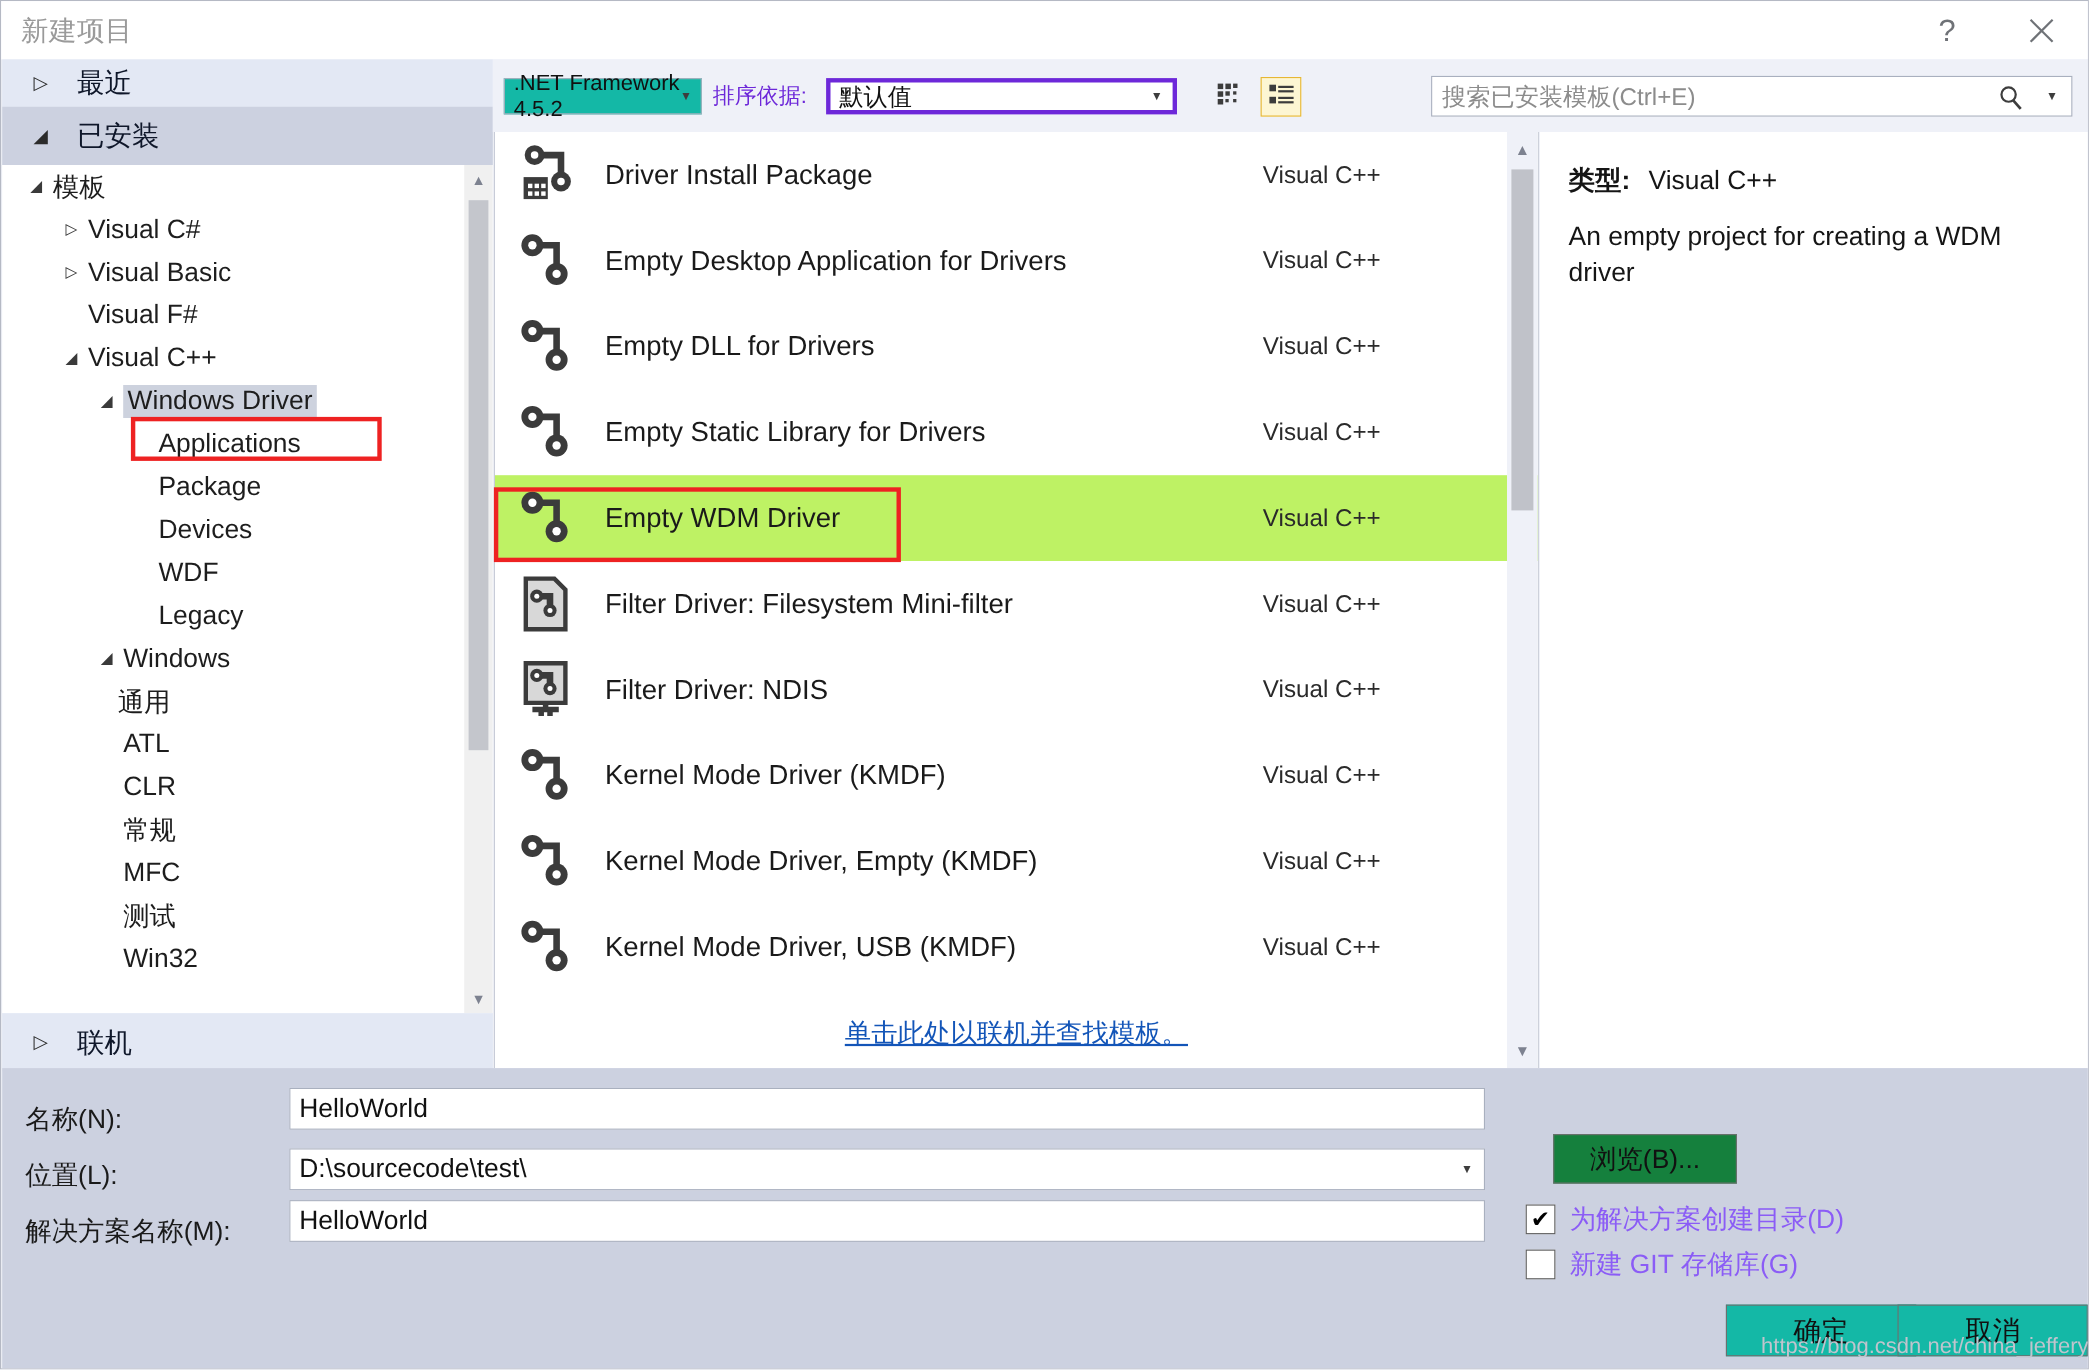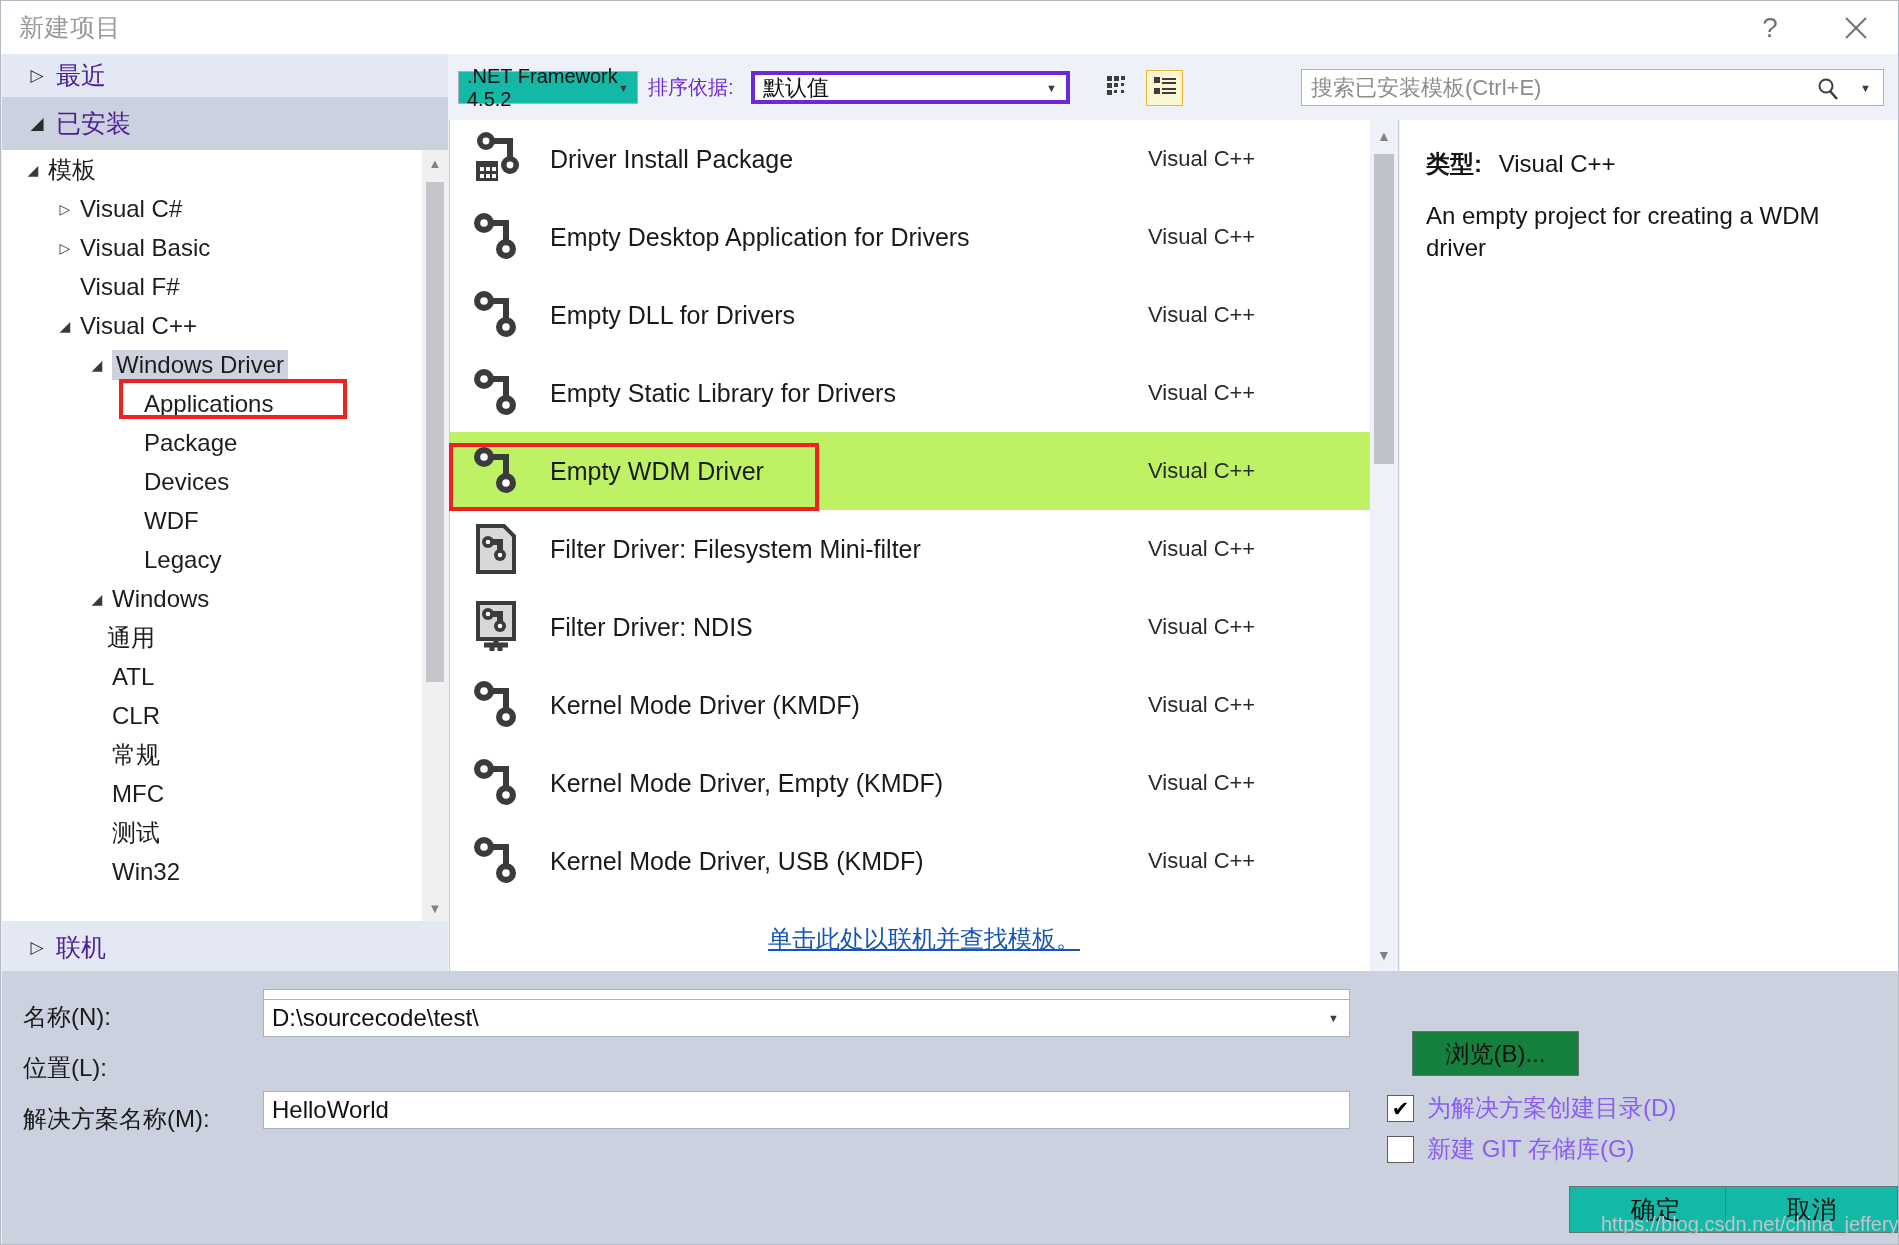--- a/index.html
+++ b/index.html
@@ -60,21 +60,21 @@
     width: 446px; height: 53px;
     background: #e3e8f4;
     display: flex; align-items: center;
   }
   .nav-arrow {
     width: 26px; margin-left: 22px;
     display: inline-block; text-align: center;
     color: #2b2b2b; font-size: 17px;
   }
   .nav-label {
-    font-size: 25px; color: #4c1d95; margin-left: 6px;
+    font-size: 25px; color: #0f172a; margin-left: 20px;
   }
 
   
   #tree-panel {
     position: absolute; left: 1px; top: 149px;
     width: 446px; height: 771px;
     background: #ffffff;
     box-sizing: border-box;
     overflow: hidden;
   }
@@ -677,21 +677,21 @@
   </div>
 
   <div id="bottom"></div>
 
   <div class="form-label" style="top:1000px;">名称(N):</div>
   <div class="form-input" style="left:262px; top:988px; width:1087px; height:38px;">
     <span class="fv">HelloWorld</span>
   </div>
 
   <div class="form-label" style="top:1051px;">位置(L):</div>
-  <div class="form-input" style="left:262px; top:998px; width:1087px; height:38px;">
+  <div class="form-input" style="left:262px; top:1043px; width:1087px; height:38px;">
     <span class="fv">D:\sourcecode\test\</span>
     <span id="loc-caret">▼</span>
   </div>
 
   <div class="form-label" style="top:1102px;">解决方案名称(M):</div>
   <div class="form-input" style="left:262px; top:1090px; width:1087px; height:38px;">
     <span class="fv">HelloWorld</span>
   </div>
 
   <div id="browse-btn">

